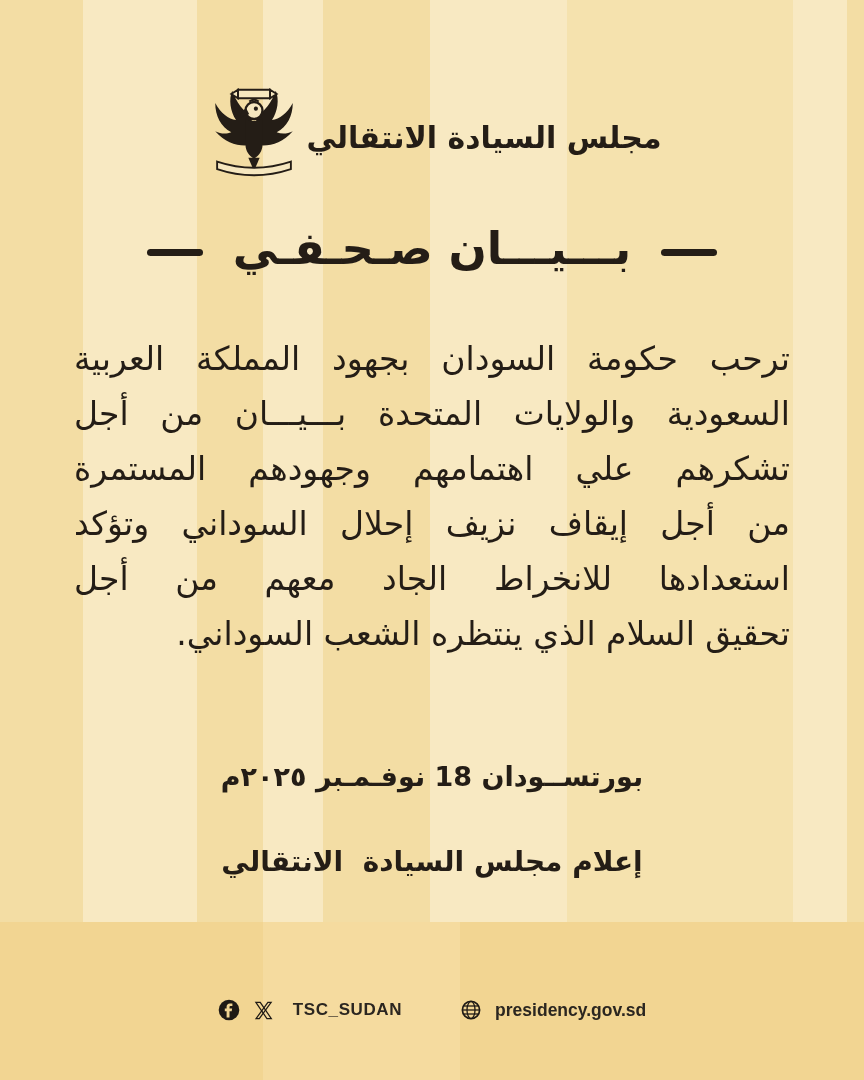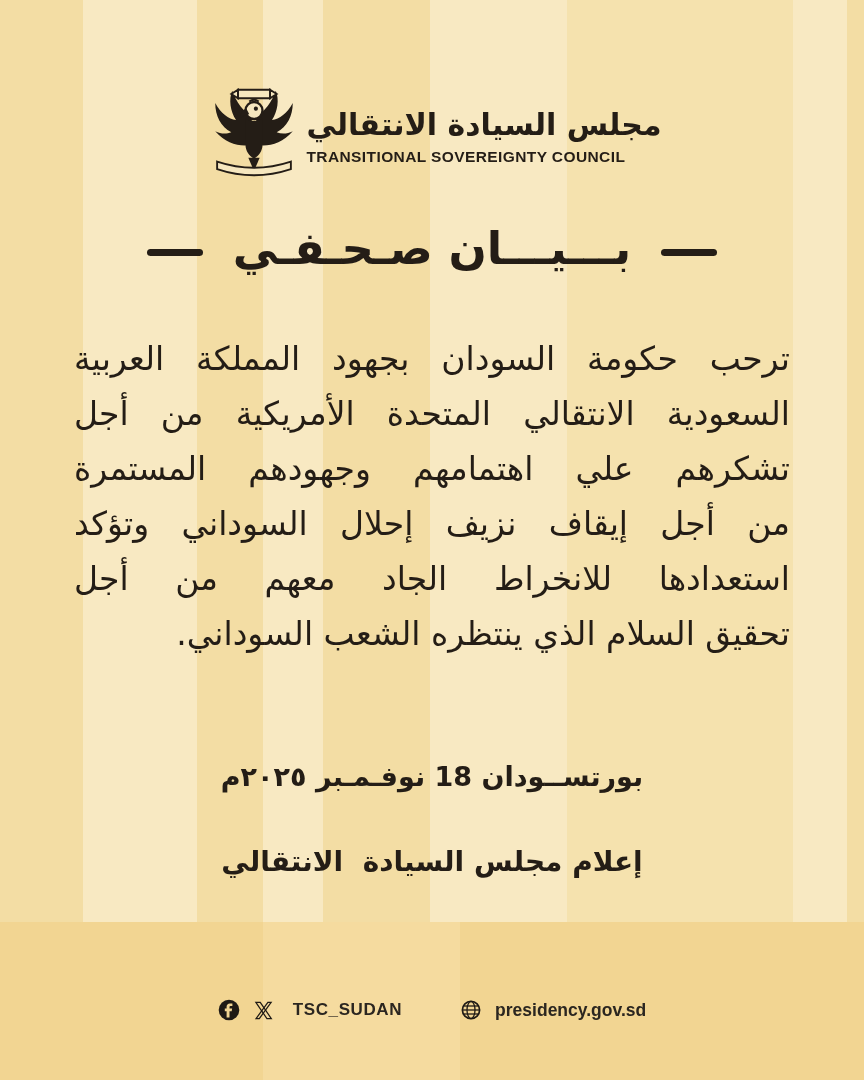--- a/index.html
+++ b/index.html
@@ -105,33 +105,32 @@
     <circle cx="57" cy="22" r="2.2" fill="#241d16"></circle>
     <path d="M50 14.5 q5 -4 10 0" stroke="#241d16" stroke-width="2" fill="none"></path>
     <g fill="#f6e7bf" stroke="#241d16" stroke-width="2">
       <path d="M38 2 h34 v9 h-34 Z"></path>
       <path d="M38 2 l-7 4.5 7 4.5 Z M72 2 l7 4.5 -7 4.5 Z"></path>
       <path d="M16 78 Q55 91 94 78 L94 86 Q55 99 16 86 Z"></path>
     </g>
   </svg>
   <div class="org-names">
     <div class="org-ar">مجلس السيادة الانتقالي</div>
-    <div class="org-en">TRANSITIONAL SOVEREIGNTY COUNCIL</div>
   </div>
 </div>
 
 <div class="title-row">
   <span class="dash"></span>
   <span class="title-text">بـــيـــان صـحـفـي</span>
   <span class="dash"></span>
 </div>
 
 <div class="statement-body">
   <div class="statement-line">ترحب حكومة السودان بجهود المملكة العربية</div>
-  <div class="statement-line">السعودية الانتقالي المتحدة الأمريكية من أجل</div>
+  <div class="statement-line">السعودية والولايات المتحدة بـــيـــان من أجل</div>
   <div class="statement-line">تشكرهم علي اهتمامهم وجهودهم المستمرة</div>
   <div class="statement-line">من أجل إيقاف نزيف إحلال السوداني وتؤكد</div>
   <div class="statement-line">استعدادها للانخراط الجاد معهم من أجل</div>
   <div class="statement-line last">تحقيق السلام الذي ينتظره الشعب السوداني.</div>
 </div>
 
 <div class="date-line">بورتســودان 18 نوفـمـبر ٢٠٢٥م</div>
 
 <div class="attribution-line">إعلام مجلس السيادة &nbsp;الانتقالي</div>
 

